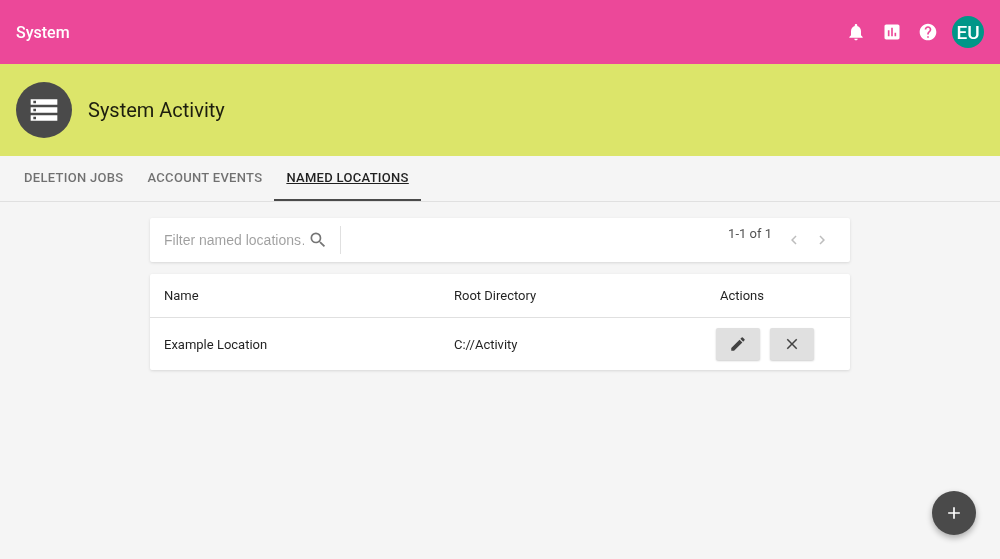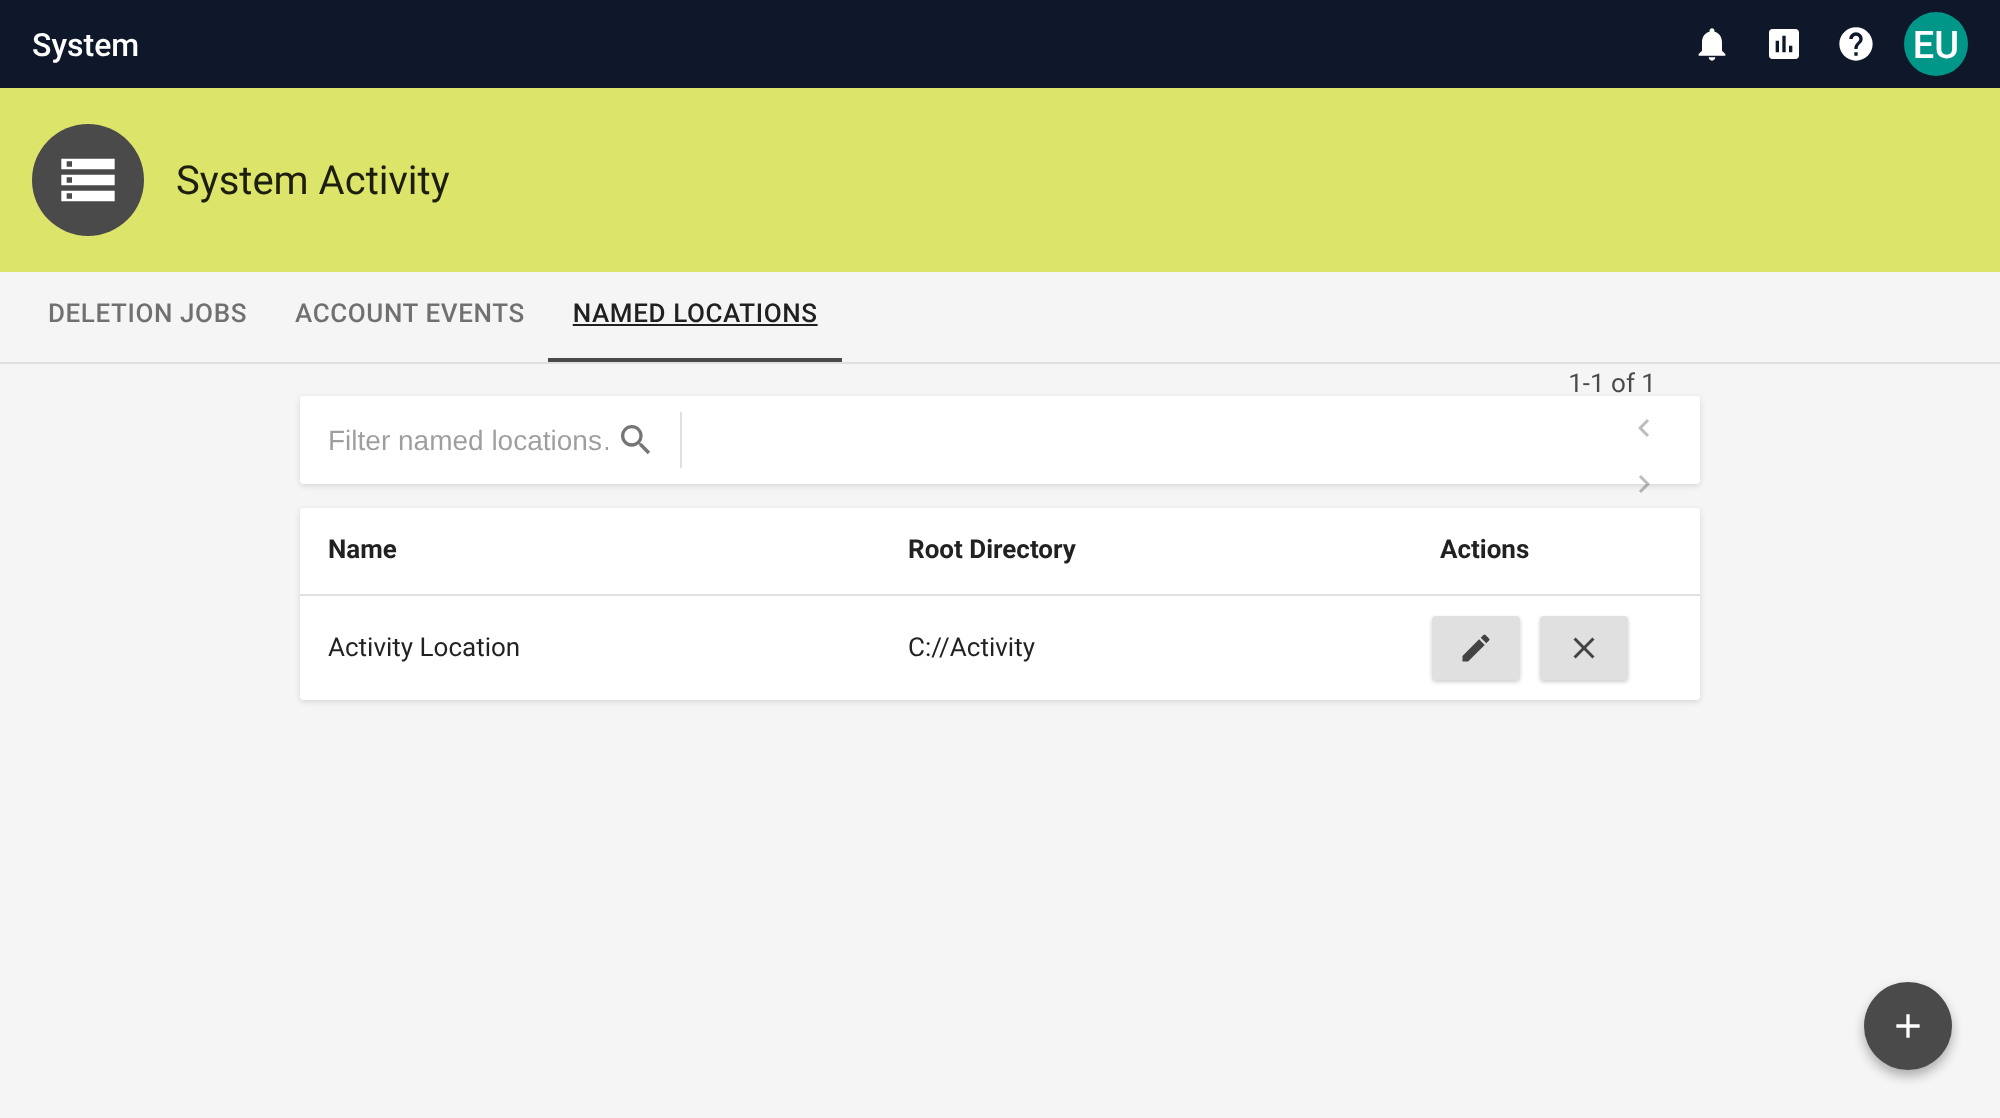--- a/index.html
+++ b/index.html
@@ -1,19 +1,19 @@
 <!DOCTYPE html>
 <html><head>
   <meta charset="utf-8">
   <style>
     * { margin: 0; padding: 0; box-sizing: border-box; }
     body { font-family: Roboto, "Helvetica Neue", Arial, sans-serif; background: #f5f5f5; width: 1000px; height: 559px; overflow: hidden; position: relative; }
     
     
-    .topbar { background: #0f172a; height: 44px; display: flex; align-items: center; padding: 0 16px; }
+    .topbar { background: #ec4899; height: 64px; display: flex; align-items: center; padding: 0 16px; }
     .topbar-title { color: #fff; font-size: 16px; font-weight: 500; }
     .topbar-spacer { flex: 1; }
     .topbar-icon { width: 36px; height: 36px; display: flex; align-items: center; justify-content: center; color: #fff; cursor: pointer; }
     .topbar-icon svg { width: 20px; height: 20px; fill: #fff; }
     .avatar { width: 32px; height: 32px; border-radius: 50%; background: #009688; color: #fff; display: flex; align-items: center; justify-content: center; font-size: 19px; font-weight: 500; margin-left: 6px; cursor: pointer; }
     
     
     .hero { background: #dce56a; height: 92px; display: flex; align-items: center; padding: 0 16px; }
     .hero-icon-wrap { width: 56px; height: 56px; border-radius: 50%; background: #4a4a4a; display: flex; align-items: center; justify-content: center; margin-right: 16px; }
     .hero-icon-wrap svg { width: 32px; height: 32px; fill: #fff; }
@@ -29,28 +29,28 @@
     .panel-wrap { width: 700px; }
     
     
     .filter-bar { background: #fff; border-radius: 2px; box-shadow: 0 1px 3px rgba(0,0,0,0.12); height: 44px; display: flex; align-items: center; padding: 0 14px; margin-bottom: 12px; }
     .filter-input { border: none; outline: none; font-size: 14px; color: rgba(0,0,0,0.87); width: 140px; }
     .filter-input::placeholder { color: rgba(0,0,0,0.38); }
     .search-icon svg { width: 20px; height: 20px; fill: rgba(0,0,0,0.54); }
     .search-icon { display: flex; align-items: center; margin-left: 4px; }
     .divider-v { width: 1px; height: 28px; background: #e0e0e0; margin: 0 12px; }
     .filter-spacer { flex: 1; }
-    .pagination { display: flex; align-items: flex-end; flex-direction: column; }
+    .pagination { display: flex; align-items: flex-start; }
     .page-text { font-size: 13px; color: rgba(0,0,0,0.7); margin-right: 8px; }
     .page-btn { width: 28px; height: 28px; display: flex; align-items: center; justify-content: center; cursor: pointer; }
     .page-btn svg { width: 18px; height: 18px; fill: rgba(0,0,0,0.26); }
     
     
     .table-card { background: #fff; border-radius: 2px; box-shadow: 0 1px 3px rgba(0,0,0,0.12); }
-    .table-header { display: flex; align-items: center; padding: 14px 14px; border-bottom: 1px solid #e0e0e0; font-size: 13px; font-weight: 700; color: rgba(0,0,0,0.87); }
+    .table-header { display: flex; align-items: center; padding: 14px 14px; border-bottom: 1px solid #e0e0e0; font-size: 13px; font-weight: 400; color: rgba(0,0,0,0.87); }
     .table-row { display: flex; align-items: center; padding: 10px 14px; font-size: 13px; color: rgba(0,0,0,0.87); }
     .col-name { flex: 0 0 290px; }
     .col-root { flex: 1; }
     .col-actions { flex: 0 0 120px; text-align: left; display: flex; gap: 10px; justify-content: flex-start; }
     .table-header .col-actions { display: block; text-align: left; padding-left: 4px;}
     .action-btn { width: 44px; height: 32px; background: #e0e0e0; border: none; border-radius: 2px; display: flex; align-items: center; justify-content: center; cursor: pointer; box-shadow: 0 1px 2px rgba(0,0,0,0.2); }
     .action-btn svg { width: 18px; height: 18px; fill: rgba(0,0,0,0.7); }
     
     
     .fab { position: absolute; right: 24px; bottom: 24px; width: 44px; height: 44px; border-radius: 50%; background: #4a4a4a; color: #fff; display: flex; align-items: center; justify-content: center; box-shadow: 0 3px 6px rgba(0,0,0,0.3); cursor: pointer; }
@@ -121,21 +121,21 @@
       </div>
     </div>
 
     <div class="table-card">
       <div class="table-header">
         <div class="col-name">Name</div>
         <div class="col-root">Root Directory</div>
         <div class="col-actions">Actions</div>
       </div>
       <div class="table-row">
-        <div class="col-name">Activity Location</div>
+        <div class="col-name">Example Location</div>
         <div class="col-root">C://Activity</div>
         <div class="col-actions">
           <button class="action-btn">
             <svg viewBox="0 0 24 24">
                 <path d="M3 17.25V21h3.75L17.81 9.94l-3.75-3.75L3 17.25zM20.71 7.04a1 1 0 000-1.41l-2.34-2.34a1 1 0 00-1.41 0l-1.83 1.83 3.75 3.75 1.83-1.83z"></path>
               </svg>
           </button>
           <button class="action-btn">
             <svg viewBox="0 0 24 24">
                 <path d="M19 6.41L17.59 5 12 10.59 6.41 5 5 6.41 10.59 12 5 17.59 6.41 19 12 13.41 17.59 19 19 17.59 13.41 12z"></path>

